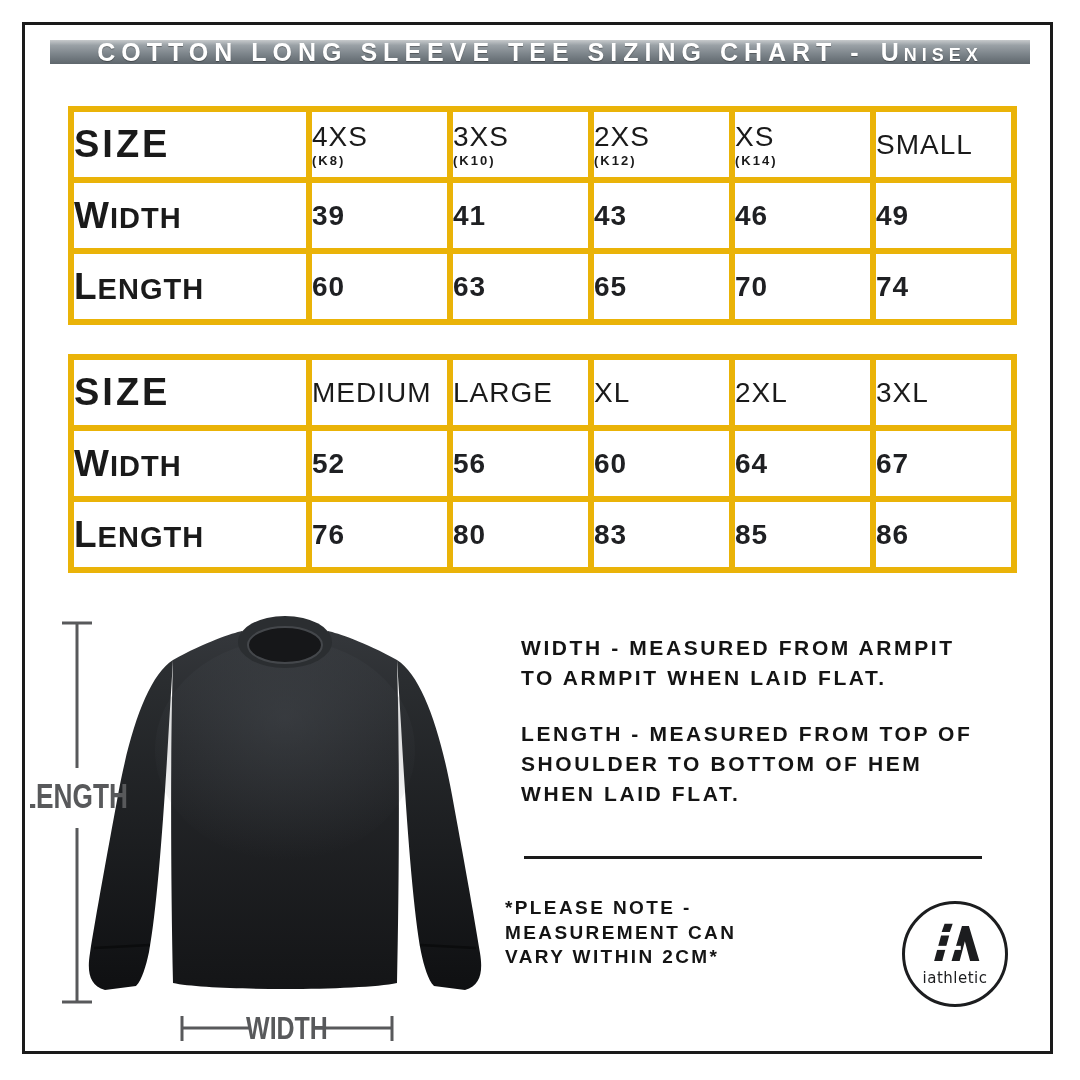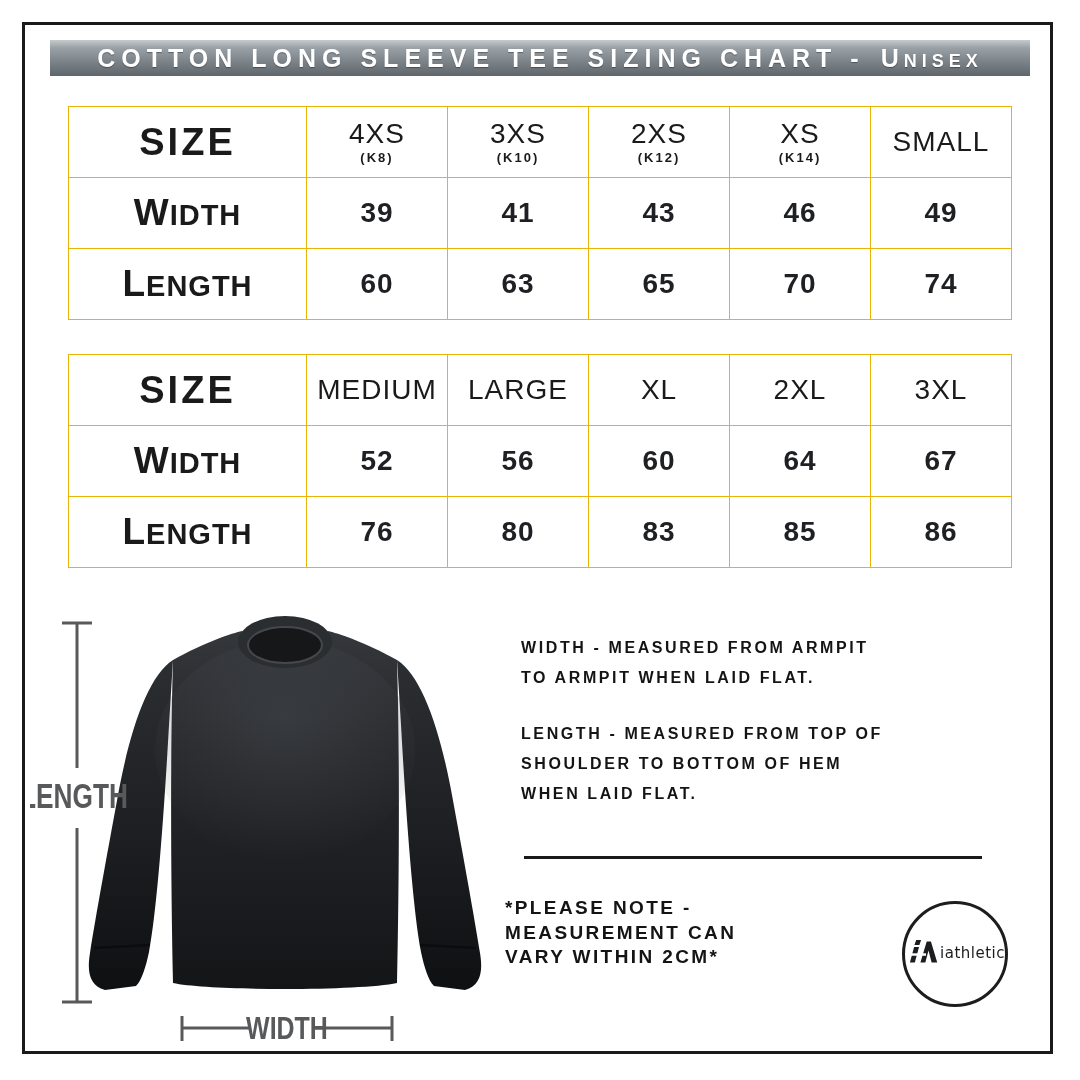--- a/index.html
+++ b/index.html
@@ -6,65 +6,65 @@
   .canvas{
     position:relative;width:1080px;height:1080px;background:#ffffff;
     font-family:"Liberation Sans",sans-serif;color:#1a1a1a;overflow:hidden;
   }
   .frame{
     position:absolute;left:22px;top:22px;width:1031px;height:1032px;
     border:3px solid #1a1a1a;box-sizing:border-box;
   }
   
   .banner{
-    position:absolute;left:50px;top:40px;width:980px;height:36px;
+    position:absolute;left:50px;top:40px;width:980px;height:24px;
     background:linear-gradient(180deg,#c7cacc 0%,#9aa1a6 22%,#7f878d 55%,#5e666c 100%);
     display:flex;align-items:center;justify-content:center;
     color:#ffffff;font-weight:bold;font-size:25px;letter-spacing:6px;
     text-shadow:0 1px 1px rgba(0,0,0,.35);white-space:nowrap;
   }
   .banner .suffix{font-variant:small-caps;margin-left:16px;letter-spacing:5px;}
   
   table.sizing{
     position:absolute;left:68px;border-collapse:collapse;table-layout:fixed;
     background:#fff;
   }
   table.sizing td{
-    border:1px solid #eab308;text-align:center;vertical-align:middle;
+    border:6px solid #eab308;vertical-align:middle;
     padding:0;box-sizing:border-box;
   }
   td.c0{width:238px;}
   td.cn{width:141px;}
   tr.hrow{height:71px;}
   tr.drow{height:71px;}
   .size-head{font-size:38px;font-weight:bold;letter-spacing:3px;}
   .col-name{font-size:28px;font-weight:normal;letter-spacing:1px;line-height:30px;}
   .col-sub{font-size:13px;font-weight:bold;letter-spacing:2px;line-height:14px;margin-top:2px;min-height:14px;}
   .row-label{font-size:29px;font-weight:bold;letter-spacing:1px;text-transform:uppercase;}
   .row-label::first-letter{font-size:37px;}
   .num{font-size:28px;font-weight:600;letter-spacing:1px;color:#1f2023;}
   
   .measure-note{
     position:absolute;left:521px;width:480px;
-    font-size:16px;font-weight:bold;letter-spacing:2.6px;line-height:30px;color:#141414;
+    font-size:21px;font-weight:bold;letter-spacing:2.6px;line-height:30px;color:#141414;
   }
   .measure-note span{display:block;}
   #width-note{top:633px;}
   #length-note{top:719px;}
   .divider{position:absolute;left:524px;top:856px;width:458px;height:3px;background:#1a1a1a;}
   .tolerance{
     position:absolute;left:505px;top:896px;
     font-size:19px;font-weight:bold;letter-spacing:2.4px;line-height:24.5px;color:#141414;
   }
   .tolerance span{display:block;}
   
   .logo{
     position:absolute;left:902px;top:901px;width:106px;height:106px;
     border:3px solid #1c1d1f;border-radius:50%;box-sizing:border-box;
-    display:flex;flex-direction:row;align-items:center;justify-content:center;
+    display:flex;flex-direction:column;align-items:center;justify-content:center;
     background:#fff;
   }
   .logo-text{
     font-family:"DejaVu Sans",sans-serif;font-size:15px;letter-spacing:.5px;
     color:#1c1d1f;margin-top:-3px;
   }
   .shirt-svg{position:absolute;left:30px;top:600px;}
 </style>
 </head>
 <body>

